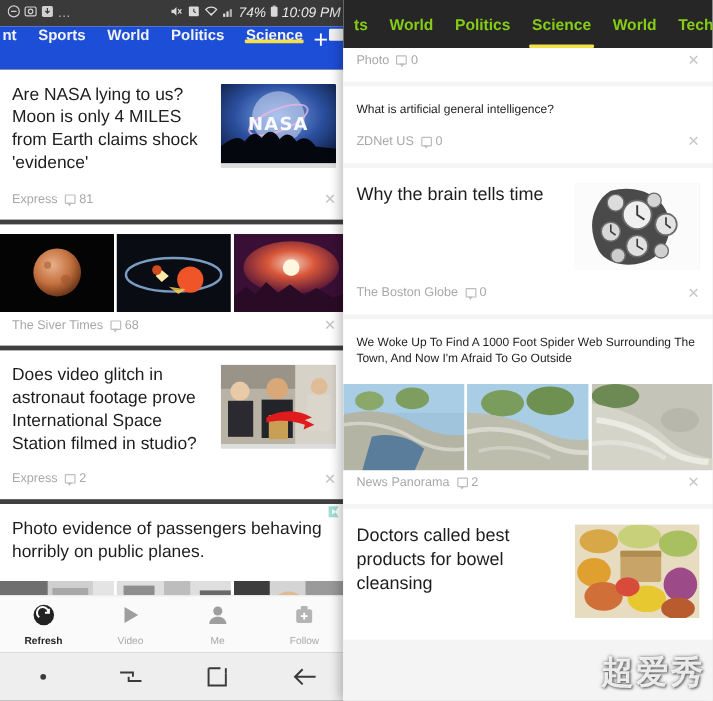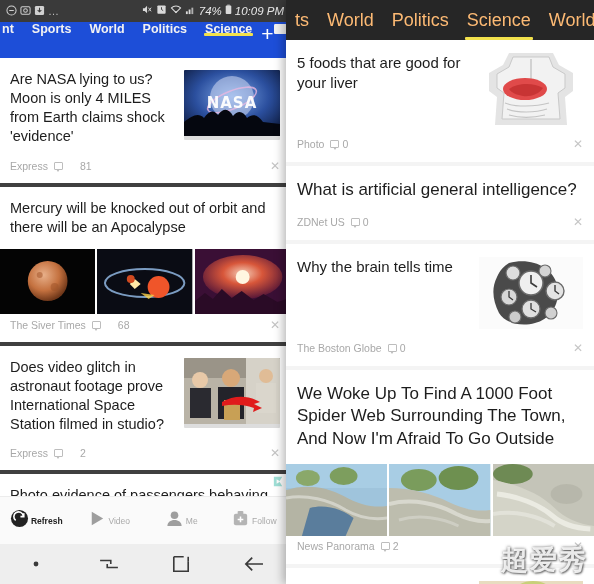--- a/index.html
+++ b/index.html
@@ -33,56 +33,56 @@
   .feed { position:absolute; top:58px; left:0; right:0; bottom:0; overflow:hidden;
     background:#404040; }
   .card { background:#fff; margin-bottom:4px; }
   .card-body { display:flex; padding:12px 10px 8px 10px; gap:9px; }
   .headline { font-size:14.5px; line-height:1.32; color:#1d1d1d; flex:1; }
   .thumb { width:96px; height:70px; flex:none; border-radius:1px; overflow:hidden;
     background:#ddd; }
   .meta { display:flex; align-items:center; padding:4px 10px 10px 10px;
     font-size:10.5px; color:#a8a8a8; gap:6px; }
   .meta .src { color:#a8a8a8; }
-  .meta .cmt { display:flex; align-items:center; gap:17px; }
+  .meta .cmt { display:flex; align-items:center; gap:3px; }
   .meta .xbtn { margin-left:auto; color:#c4c4c4; font-size:12px; }
   .triple { display:flex; gap:2px; padding:8px 0 0 0; }
   .triple > div { flex:1; height:65px; overflow:hidden; }
   .wide-head { padding:12px 10px 4px 10px; font-size:14.5px; line-height:1.32; color:#1d1d1d; }
 
   .bottomnav { position:absolute; left:0; right:0; bottom:40px; height:48px;
     background:#fafafa; display:flex; border-top:1px solid #ececec; }
-  .bn-item { flex:1; display:flex; flex-direction:row; align-items:center;
+  .bn-item { flex:1; display:flex; flex-direction:column; align-items:center;
     justify-content:center; gap:2px; }
   .bn-label { font-size:8.5px; color:#a9a9a9; }
   .bn-item.active .bn-label { color:#222; font-weight:bold; }
   .sysnav { position:absolute; left:0; right:0; bottom:0; height:40px;
     background:#eeeeee; display:flex; align-items:center; }
   .sys-item { flex:1; display:flex; align-items:center; justify-content:center; }
 
   .adchoice { position:absolute; right:4px; top:0; width:15px; height:13px; }
 
   
   .right-panel { position:absolute; left:286px; top:0; width:308px; height:584px;
     background:#fff; overflow:hidden; box-shadow:-3px 0 9px rgba(0,0,0,.28); }
   .r-tabbar { height:40px; background:#262626; display:flex; align-items:stretch; }
-  .r-tab { display:flex; align-items:center; padding:0 9px; color:#fdba74;
-    font-size:18px; font-weight:normal; position:relative; white-space:nowrap; }
+  .r-tab { display:flex; align-items:center; padding:0 9px; color:#84cc16;
+    font-size:13px; font-weight:bold; position:relative; white-space:nowrap; }
   .r-tab.active::after { content:""; position:absolute; left:7px; right:7px; bottom:0;
     height:3px; background:#f2e14c; border-radius:1px; }
   .r-feed { position:absolute; top:40px; left:0; right:0; bottom:0;
     background:#f4f4f4; overflow:hidden; }
   .r-card { background:#fff; margin-bottom:4px; }
   .r-body { display:flex; padding:13px 11px 9px 11px; gap:10px; }
   .r-head { font-size:15px; line-height:1.33; color:#1d1d1d; flex:1; }
   .r-thumb { width:104px; height:72px; flex:none; overflow:hidden; background:#efefef; }
   .r-meta { display:flex; align-items:center; padding:3px 11px 11px 11px;
     font-size:10.5px; color:#a8a8a8; gap:6px; }
   .r-meta .xbtn { margin-left:auto; color:#c6c6c6; font-size:12px; }
-  .r-wide-head { padding:13px 11px 6px 11px; font-size:17px; line-height:1.33; color:#1d1d1d; }
+  .r-wide-head { padding:13px 11px 6px 11px; font-size:10px; line-height:1.33; color:#1d1d1d; }
   .r-triple { display:flex; gap:2px; }
   .r-triple > div { flex:1; height:72px; overflow:hidden; }
   .watermark { position:absolute; right:6px; bottom:6px; font-size:27px;
     font-weight:bold; color:rgba(255,255,255,.86);
     text-shadow:0 0 3px rgba(90,90,90,.85), 1px 1px 2px rgba(60,60,60,.7);
     letter-spacing:2px; font-family:"DejaVu Sans", sans-serif; }
   .icon-cmt { width:9px; height:8px; border:1.1px solid #bdbdbd; border-radius:1px;
     display:inline-block; position:relative; }
   .icon-cmt::after { content:""; position:absolute; left:1.5px; bottom:-3px;
     width:0; height:0; border-left:2.5px solid transparent;
@@ -195,21 +195,20 @@
           <span class="src">Express</span>
           <span class="cmt">
             <span class="icon-cmt"></span>
             <span>81</span>
           </span>
           <span class="xbtn">✕</span>
         </div>
       </div>
 
       <div class="card">
-        <div class="wide-head">Mercury will be knocked out of orbit and there will be an Apocalypse</div>
         <div class="triple">
           <div>
             <svg width="100%" height="65" viewBox="0 0 96 65" preserveAspectRatio="none">
               <rect width="96" height="65" fill="#040404"></rect>
               <defs>
                   <radialGradient id="mg" cx="40%" cy="35%" r="65%">
                     <stop offset="0%" stop-color="#e8b08a"></stop>
                     <stop offset="60%" stop-color="#c4713f"></stop>
                     <stop offset="100%" stop-color="#70381a"></stop>
                   </radialGradient>
@@ -397,36 +396,20 @@
       <div class="r-tab">Politics</div>
       <div class="r-tab active">Science</div>
       <div class="r-tab">World</div>
       <div class="r-tab">Tech</div>
 
     </div>
 
     <div class="r-feed">
 
       <div class="r-card">
-        <div class="r-body">
-          <div class="r-head">5 foods that are good for your liver</div>
-          <div class="r-thumb">
-            <svg width="104" height="72" viewBox="0 0 104 72" preserveAspectRatio="none">
-              <rect width="104" height="72" fill="#ffffff"></rect>
-              <path d="M30 0h44l6 12 14 8v18l-8 6 2 28H16l2-28-8-6V20l14-8z" fill="#e4e4e4"></path>
-              <path d="M34 4h36l4 10 12 7v14l-7 5 2 26H23l2-26-7-5V21l12-7z" fill="#f2f2f2" stroke="#c9c9c9" stroke-width="1"></path>
-              <path d="M52 6v22" stroke="#bdbdbd" stroke-width="1.2"></path>
-              <ellipse cx="46" cy="36" rx="22" ry="11" fill="#e04a4a"></ellipse>
-              <path d="M30 36c8-6 24-7 34-1-4 6-12 9-20 8-6-1-11-3-14-7z" fill="#c83434"></path>
-              <path d="M26 50c10 4 30 4 44 0" stroke="#c4c4c4" stroke-width="1.2" fill="none"></path>
-              <path d="M28 56c10 4 28 4 40 0" stroke="#c4c4c4" stroke-width="1.2" fill="none"></path>
-              <path d="M30 62c10 3 24 3 36 0" stroke="#c4c4c4" stroke-width="1.2" fill="none"></path>
-            </svg>
-          </div>
-        </div>
         <div class="r-meta">
           <span>Photo</span>
           <span class="cmt" style="display:flex;align-items:center;gap:3px">
             <span class="icon-cmt"></span>
             <span>0</span>
           </span>
           <span class="xbtn">✕</span>
         </div>
       </div>
 

